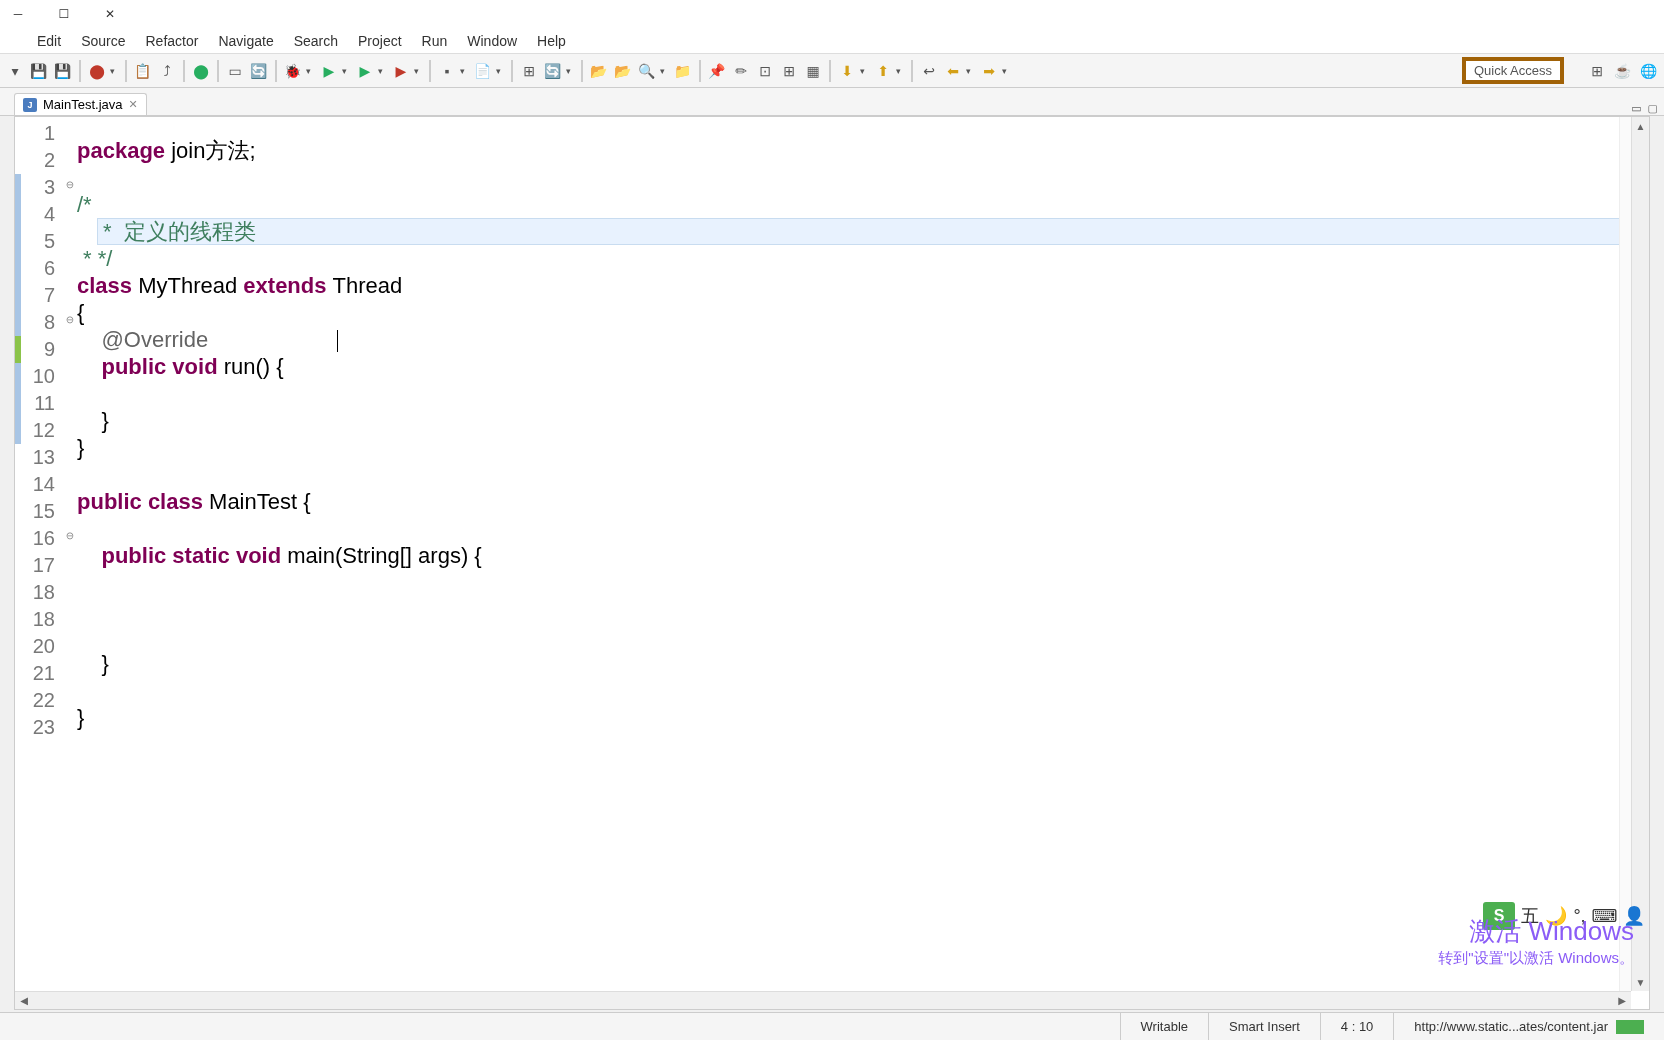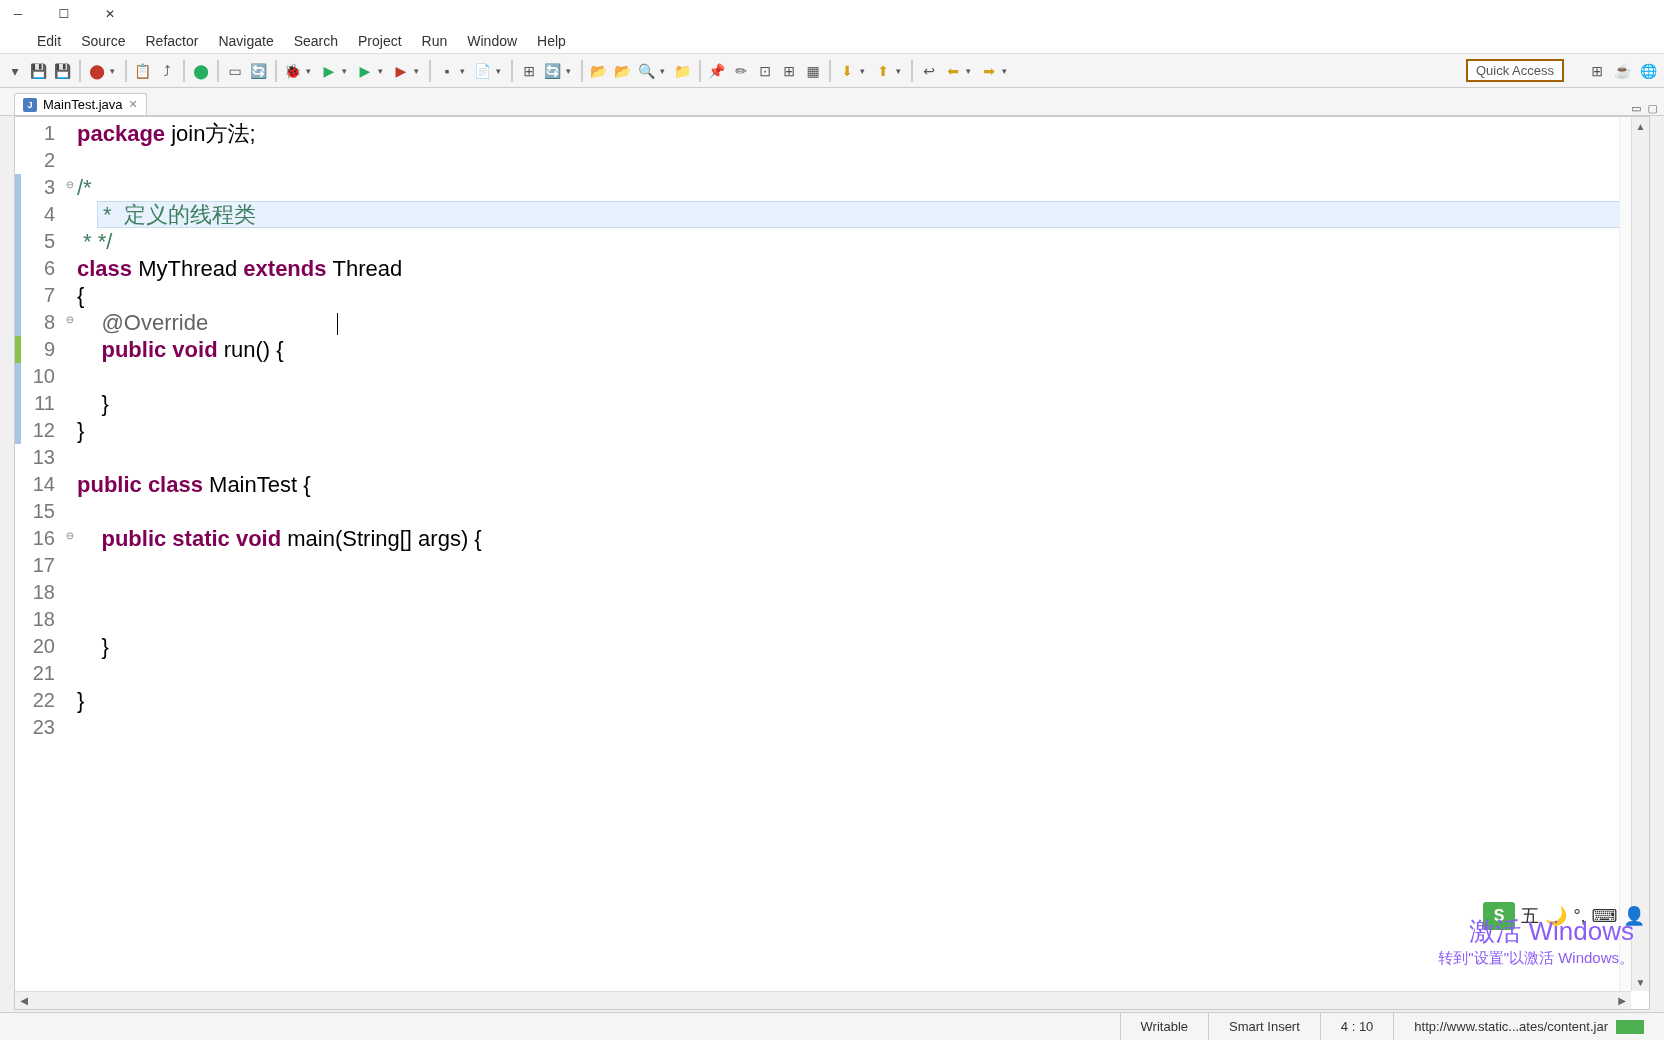--- a/index.html
+++ b/index.html
@@ -13,37 +13,37 @@
 
 
 .menubar { height: 26px; background: #fff; display: flex; align-items: center; border-bottom: 1px solid #ddd; padding-left: 27px; }
 .menu-item { padding: 4px 10px; font-size: 14px; color: #333; }
 
 
 .toolbar { height: 34px; background: #f5f5f5; border-bottom: 1px solid #ccc; display: flex; align-items: center; padding: 0 4px; gap: 2px; position: relative; }
 .tb-icon { width: 22px; height: 22px; display: flex; align-items: center; justify-content: center; font-size: 14px; color: #555; border-radius: 2px; }
 .tb-drop { width: 10px; font-size: 9px; color: #555; display: flex; align-items: center; }
 .tb-sep { width: 2px; height: 22px; background: #ccc; margin: 0 3px; }
-.quick-access { position: absolute; right: 100px; border: 2px solid #a16207; background: #fff; padding: 2px 8px; font-size: 13px; color: #555; }
+.quick-access { position: absolute; right: 100px; border: 4px solid #a16207; background: #fff; padding: 2px 8px; font-size: 13px; color: #555; }
 .toolbar-right { position: absolute; right: 4px; display: flex; gap: 4px; }
 
 
 .tabbar { height: 28px; background: #f5f5f5; border-bottom: 1px solid #ccc; display: flex; align-items: flex-end; padding-left: 14px; position: relative; }
 .tab { background: #fff; border: 1px solid #ccc; border-bottom: none; padding: 3px 8px; display: flex; align-items: center; gap: 6px; font-size: 13px; border-radius: 3px 3px 0 0; }
 .tab-icon { width: 14px; height: 14px; background: #4a7cbf; border-radius: 2px; display: flex; align-items: center; justify-content: center; color: #fff; font-size: 9px; font-weight: bold; }
 .tab-close { font-size: 11px; color: #888; }
 .tabbar-controls { position: absolute; right: 6px; display: flex; gap: 6px; font-size: 11px; color: #666; }
 
 
 .editor-wrap { position: absolute; top: 116px; left: 14px; right: 14px; bottom: 30px; background: #fff; border: 1px solid #ccc; display: flex; overflow: hidden; }
 .gutter { width: 42px; background: #fff; text-align: right; padding-right: 8px; font-family: Consolas, monospace; font-size: 20px; color: #787878; line-height: 27px; padding-top: 3px; }
 .gutter .ln { height: 27px; }
 .fold-col { width: 14px; background: #fff; }
 .fold-col .fold { height: 27px; display: flex; align-items: center; justify-content: center; font-size: 10px; color: #888; }
-.code-area { flex: 1; font-family: Consolas, "Courier New", monospace; font-size: 22px; line-height: 27px; padding-top: 3px; position: relative; white-space: pre; color: #000; }
+.code-area { flex: 1; font-family: Consolas, "Courier New", monospace; font-size: 22px; line-height: 27px; padding-top: 20px; position: relative; white-space: pre; color: #000; }
 .code-line { height: 27px; }
 .code-line.highlight { background: #e8f2fe; box-shadow: inset 0 0 0 1px #c8dcf0; margin-left: 20px; }
 .kw { color: #7f0055; font-weight: bold; }
 .comment { color: #3f7f5f; }
 .ann { color: #646464; }
 .cursor-mark { border-left: 1px solid #000; display:inline-block; height: 22px; vertical-align: middle; }
 .scrollbar-v { position: absolute; right: 0; top: 0; bottom: 18px; width: 18px; background: #f0f0f0; border-left: 1px solid #ddd; }
 .scrollbar-v .arrow { height: 18px; display: flex; align-items: center; justify-content: center; font-size: 10px; color: #666; background: #f0f0f0; }
 .scrollbar-h { position: absolute; bottom: 0; left: 0; right: 18px; height: 18px; background: #f0f0f0; border-top: 1px solid #ddd; display: flex; }
 .scrollbar-h .arrow { width: 18px; display: flex; align-items: center; justify-content: center; font-size: 10px; color: #666; }

